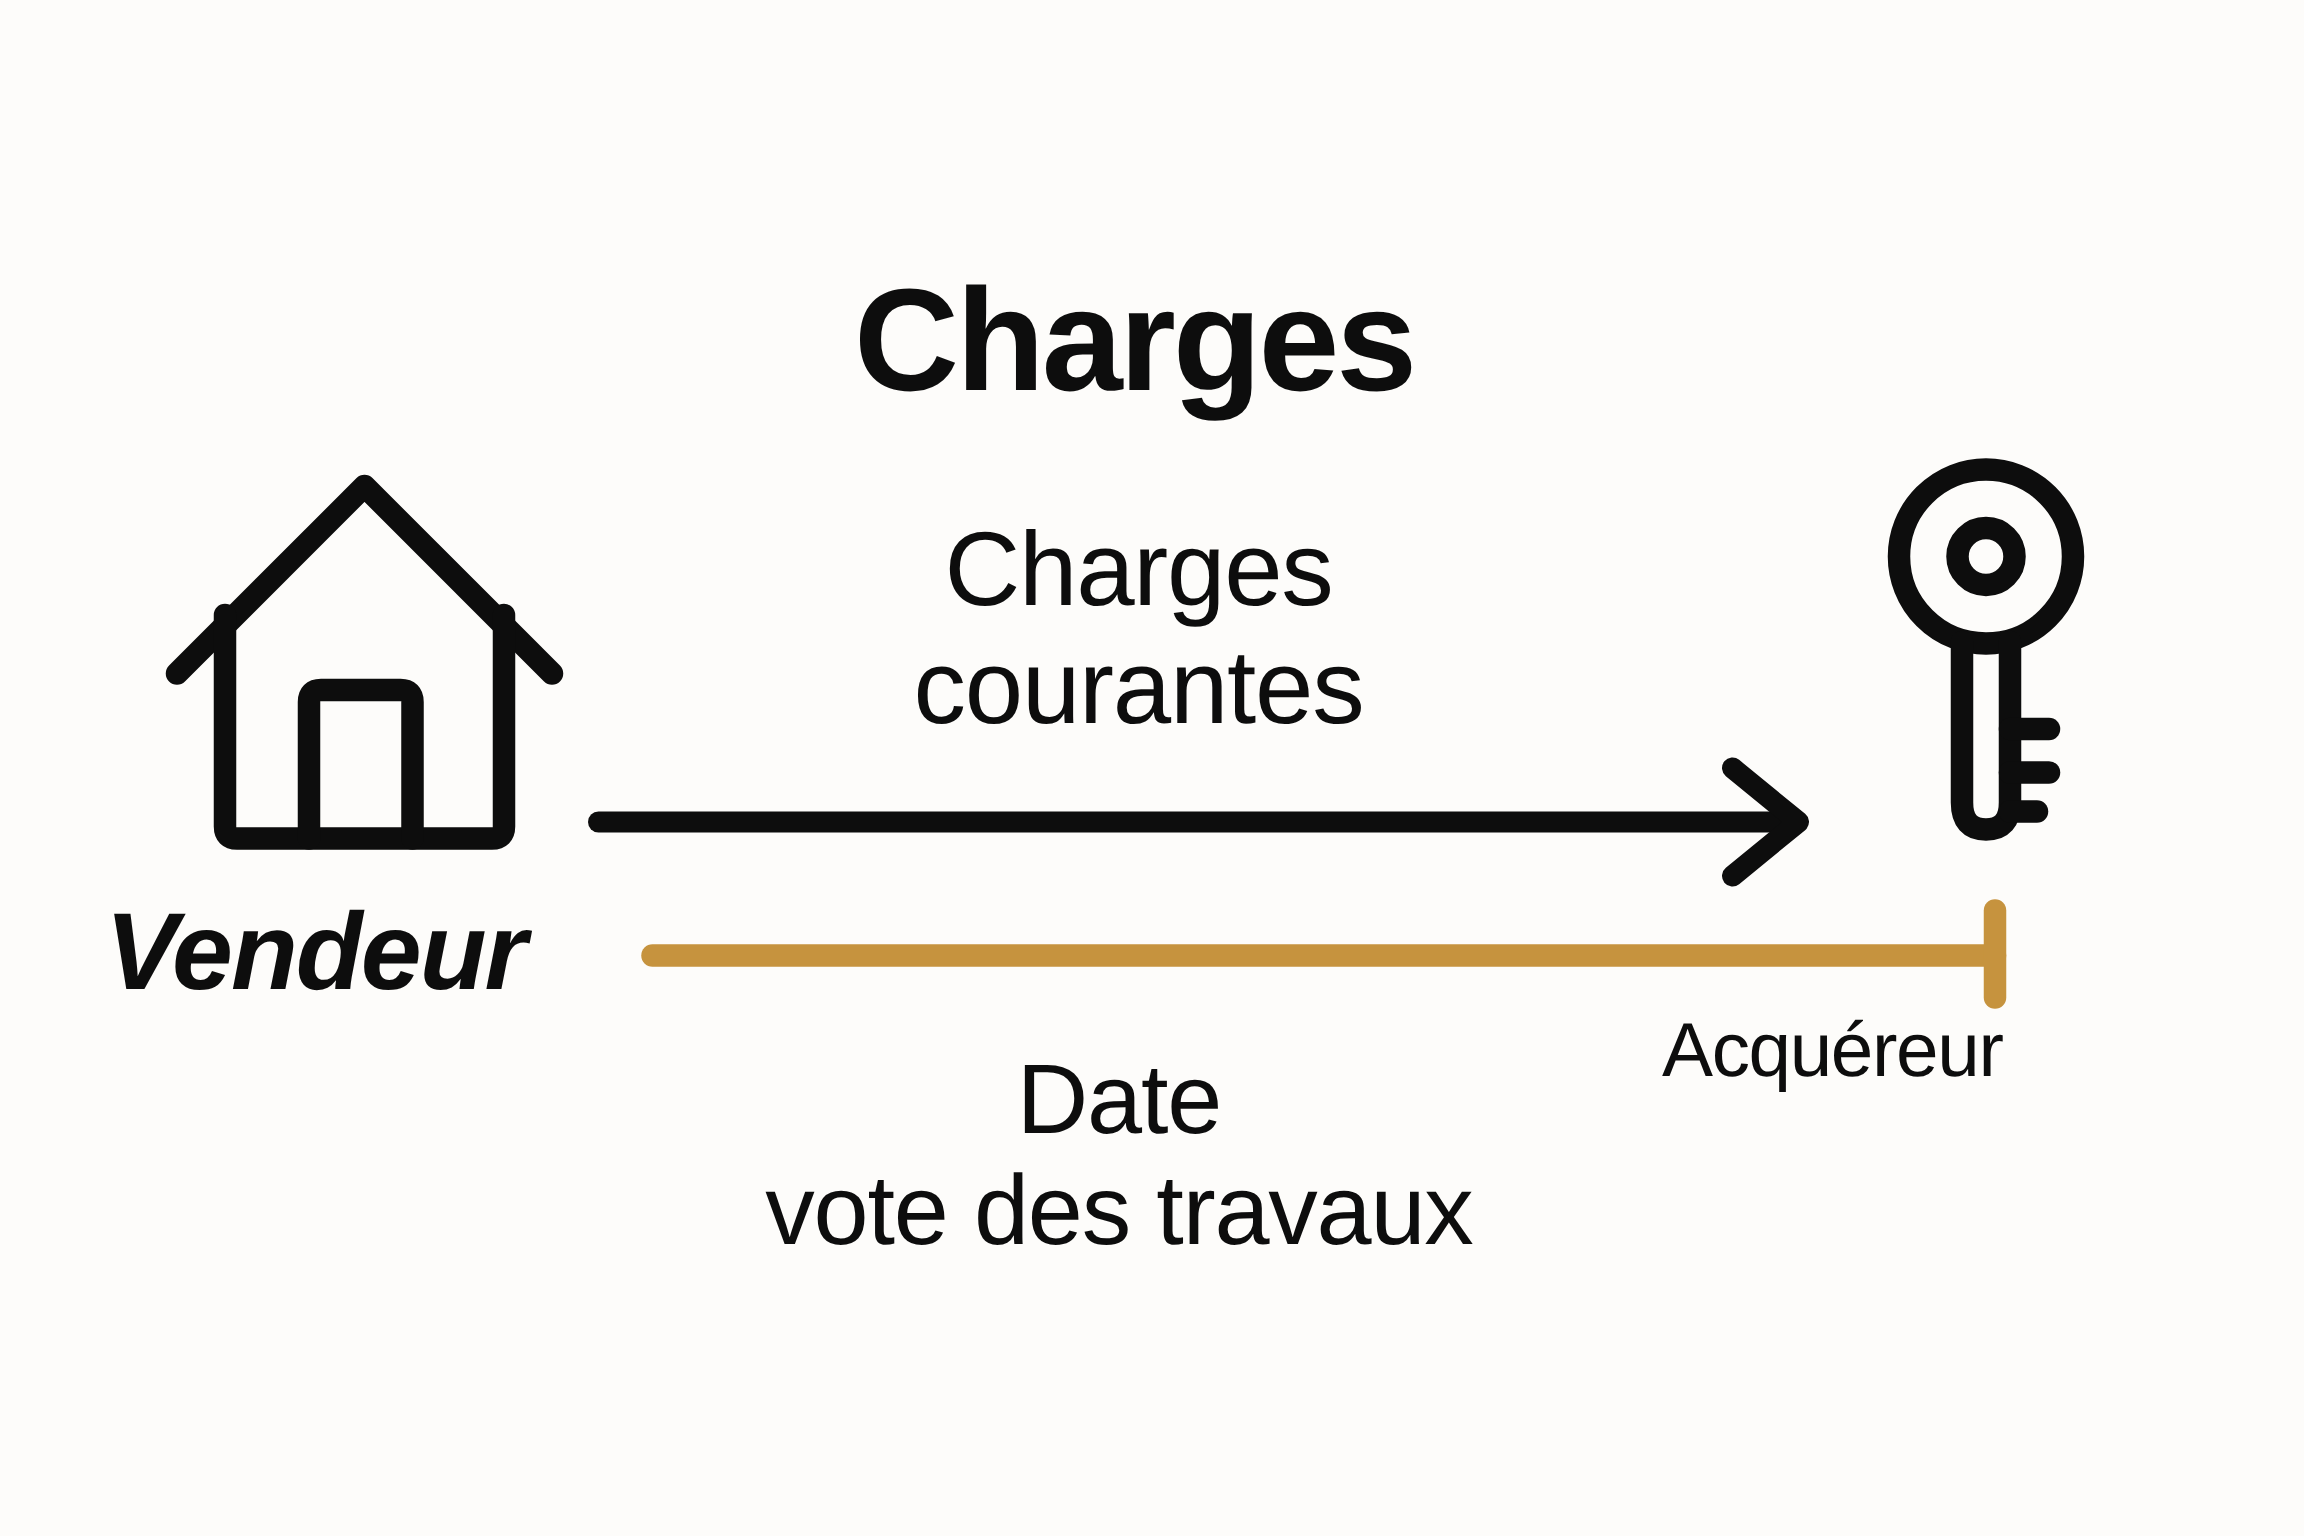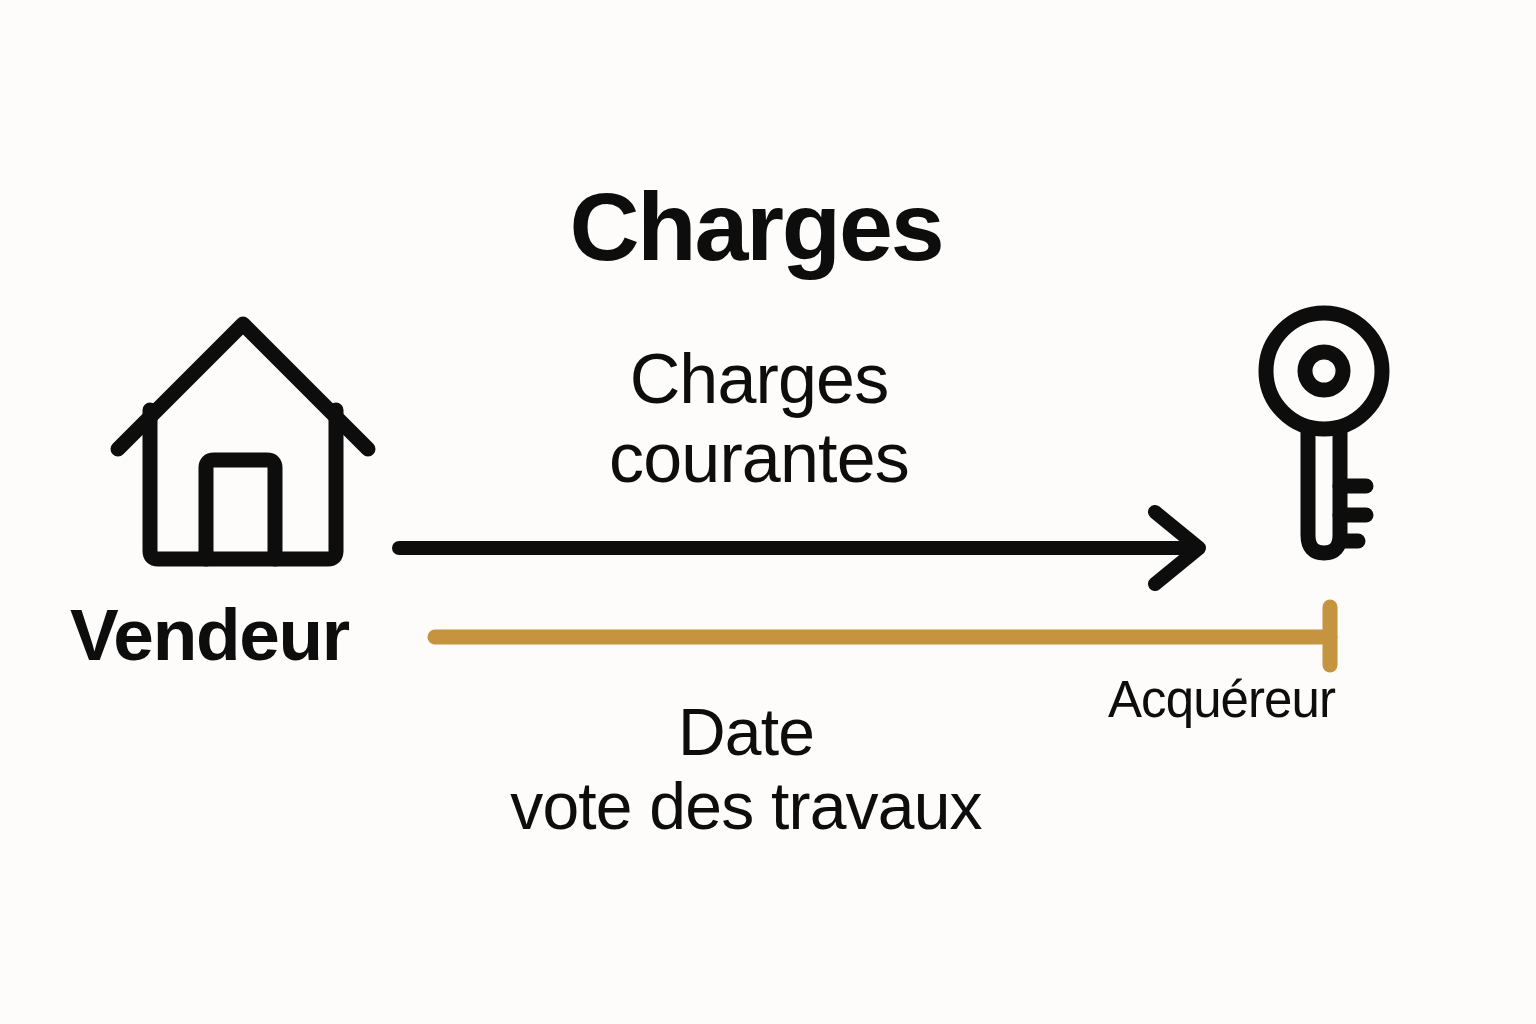--- a/index.html
+++ b/index.html
@@ -97,21 +97,21 @@
 </head>
 <body style="background: rgb(253, 252, 250);">
 
 <div id="stage" style="background: rgb(253, 252, 250);">
 
   <div class="txt" id="title" style="color: rgb(13, 13, 13);">Charges</div>
 
   <div class="txt" id="charges-courantes" style="color: rgb(13, 13, 13);"><span>Charges</span>
 <span>courantes</span></div>
 
-  <div class="txt" id="label-vendeur" style="color: rgb(13, 13, 13);">Vendeur</div>
+  <div class="txt" id="label-vendeur" style="color: rgb(13, 13, 13); font-style: italic;">Vendeur</div>
 
   <div class="txt" id="label-acquereur" style="color: rgb(13, 13, 13);">Acquéreur</div>
 
   <div class="txt" id="date-vote" style="color: rgb(13, 13, 13);"><span>Date</span>
 <span>vote des travaux</span></div>
 
   <svg id="art" viewBox="0 0 1536 1024" xmlns="http://www.w3.org/2000/svg">
 
     <g fill="none" stroke="#0D0D0D" stroke-width="15" stroke-linecap="round" stroke-linejoin="round">
 

